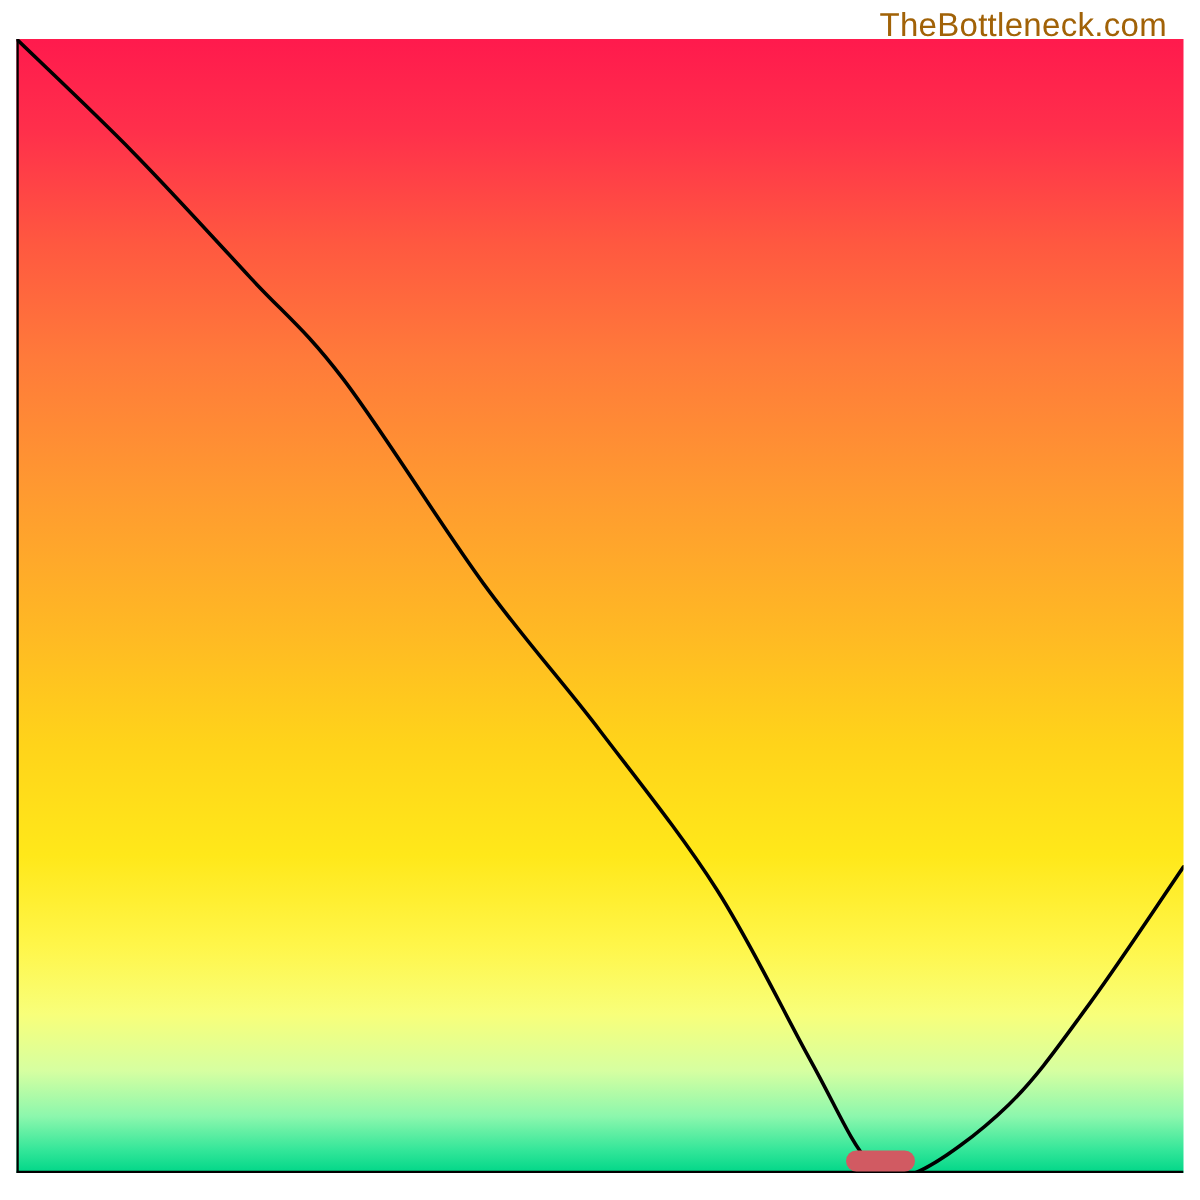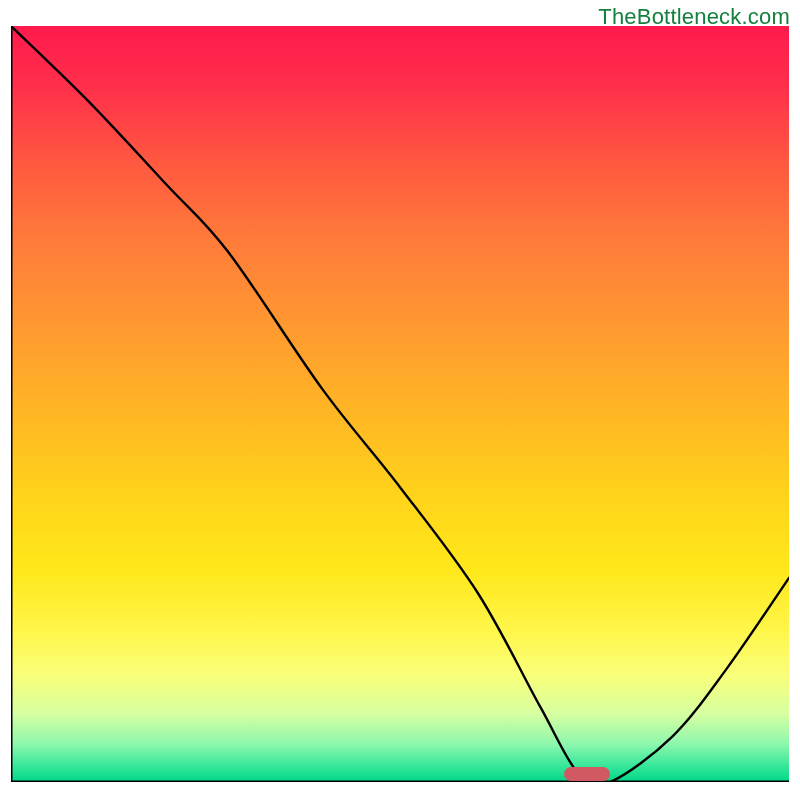--- a/index.html
+++ b/index.html
@@ -7,22 +7,22 @@
     padding: 0;
     width: 800px;
     height: 800px;
     position: relative;
     font-family: Arial, sans-serif;
     background: #fff;
   }
   .watermark {
     position: absolute;
     top: 4px;
-    right: 10px;
-    color: #15803d;
+    right: 22px;
+    color: #a16207;
     font-size: 22px;
     font-weight: 500;
     letter-spacing: 0.2px;
     z-index: 3;
   }
   .plot-area {
     position: absolute;
     left: 11px;
     top: 26px;
     width: 778px;

